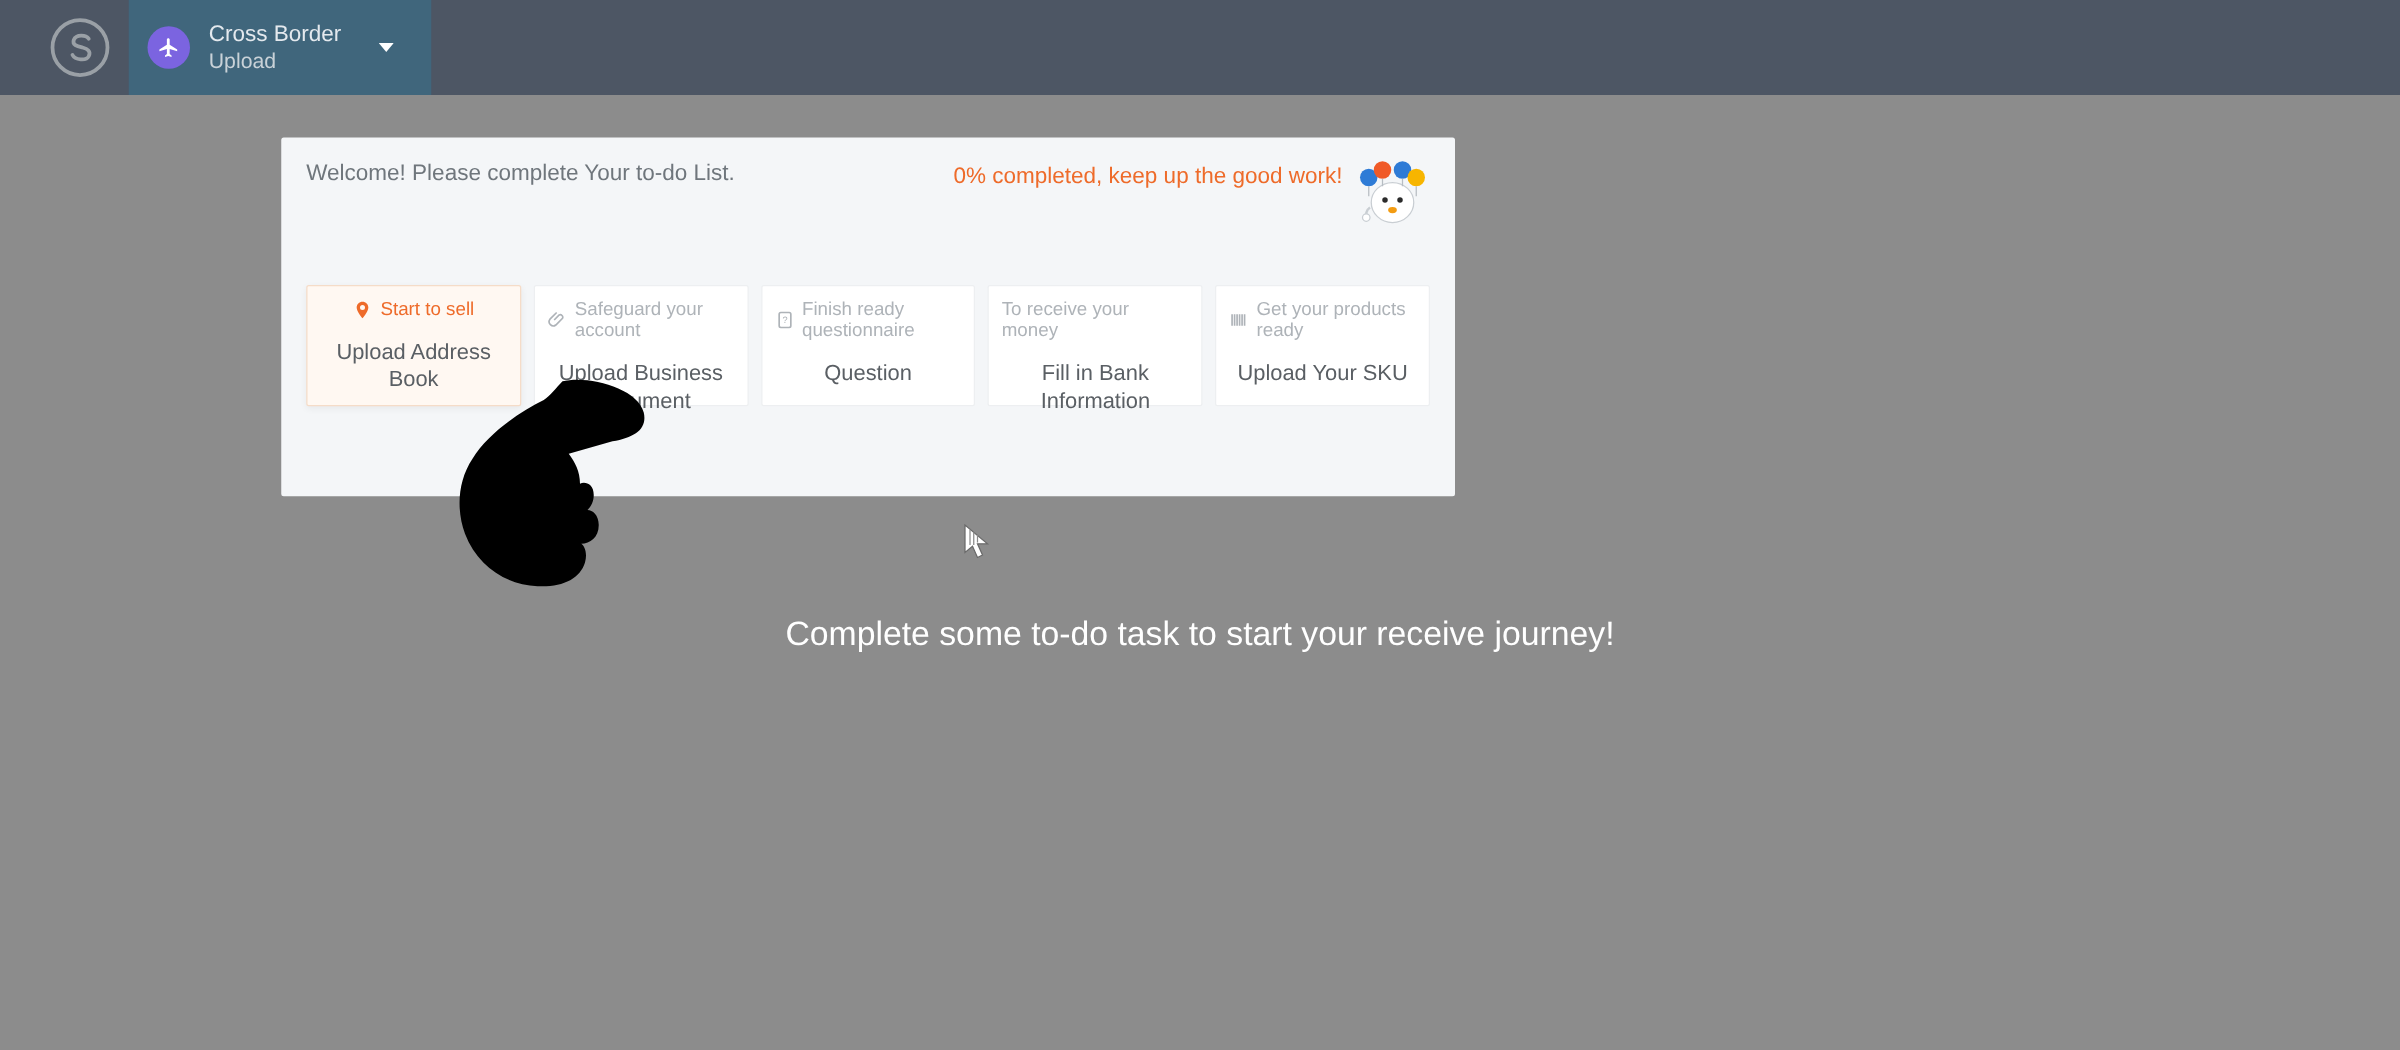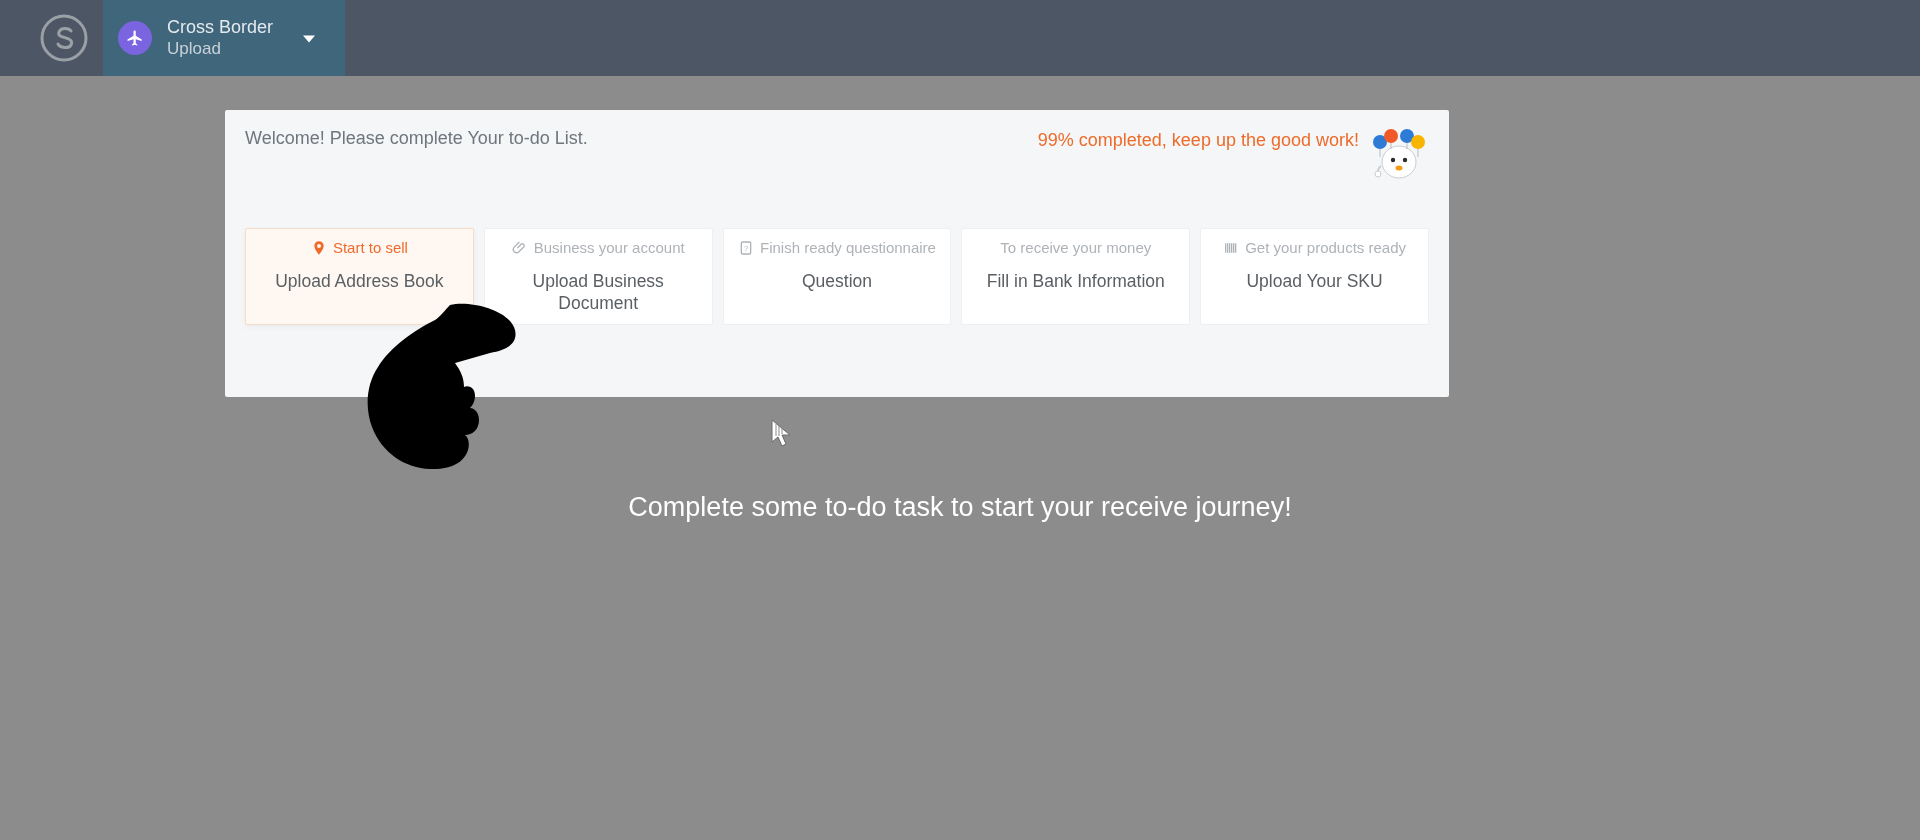--- a/index.html
+++ b/index.html
@@ -40,21 +40,21 @@
   }
   .region-text { display: flex; flex-direction: column; color: #e4e9ee; }
   .region-title { font-size: 18px; line-height: 22px; }
   .region-lang { font-size: 17px; line-height: 22px; color: #c9d2d8; }
   .region-caret { margin-left: 30px; color: #fff; }
 
   
   .card {
     position: absolute;
     left: 225px; top: 110px;
-    width: 1224px;
+    width: 939px;
     height: 287px;
     background: #f4f6f8;
     border-radius: 2px;
     padding: 18px 20px 20px 20px;
   }
   .card-head { display: flex; justify-content: space-between; align-items: flex-start; }
   .welcome-text { color: #6f767c; font-size: 18px; }
   .progress-wrap { display: flex; align-items: flex-start; }
   .progress-text { color: #ee6b2a; font-size: 18px; margin-right: 10px; margin-top: 2px; }
   .mascot { width: 60px; height: 55px; }
@@ -151,21 +151,21 @@
           <path d="M0 0h10L5 6z"></path>
         </svg>
     </div>
   </div>
 </div>
 
 <div class="card">
   <div class="card-head">
     <div class="welcome-text">Welcome! Please complete Your to-do List.</div>
     <div class="progress-wrap">
-      <div class="progress-text">99% completed, keep up the good work!</div>
+      <div class="progress-text">0% completed, keep up the good work!</div>
       <div class="mascot">
         <svg viewBox="0 0 60 55">
           <ellipse cx="30" cy="34" rx="17" ry="16" fill="#ffffff" stroke="#c9ced3" stroke-width="1"></ellipse>
           <circle cx="24" cy="32" r="2.2" fill="#2b2b2b"></circle>
           <circle cx="36" cy="32" r="2.2" fill="#2b2b2b"></circle>
           <ellipse cx="30" cy="40" rx="3.5" ry="2.5" fill="#f39c12"></ellipse>
           <circle cx="11" cy="14" r="7" fill="#2e7bd6"></circle>
           <circle cx="22" cy="8" r="7" fill="#f05a28"></circle>
           <circle cx="38" cy="8" r="7" fill="#2e7bd6"></circle>
           <circle cx="49" cy="14" r="7" fill="#f7b500"></circle>
@@ -190,21 +190,21 @@
       <div class="tile-body">Upload Address Book</div>
     </div>
 
     <div class="tile">
       <div class="tile-head">
         <span class="tile-icon">
           <svg viewBox="0 0 24 24">
               <path fill="none" stroke="currentColor" stroke-width="2" d="M8 12l6-6a3 3 0 0 1 4 4l-8 8a5 5 0 0 1-7-7l8-8"></path>
             </svg>
         </span>
-        <span>Business your account</span>
+        <span>Safeguard your account</span>
       </div>
       <div class="tile-body">Upload Business Document</div>
     </div>
 
     <div class="tile">
       <div class="tile-head">
         <span class="tile-icon">
           <svg viewBox="0 0 24 24">
               <rect x="5" y="3" width="14" height="18" rx="2" fill="none" stroke="currentColor" stroke-width="2"></rect>
               <text x="12" y="16" text-anchor="middle" font-size="11" fill="currentColor">?</text>

